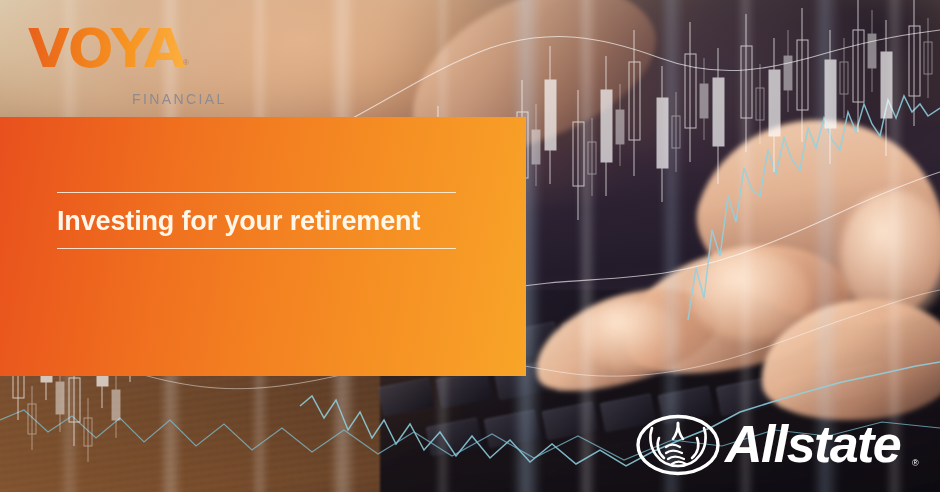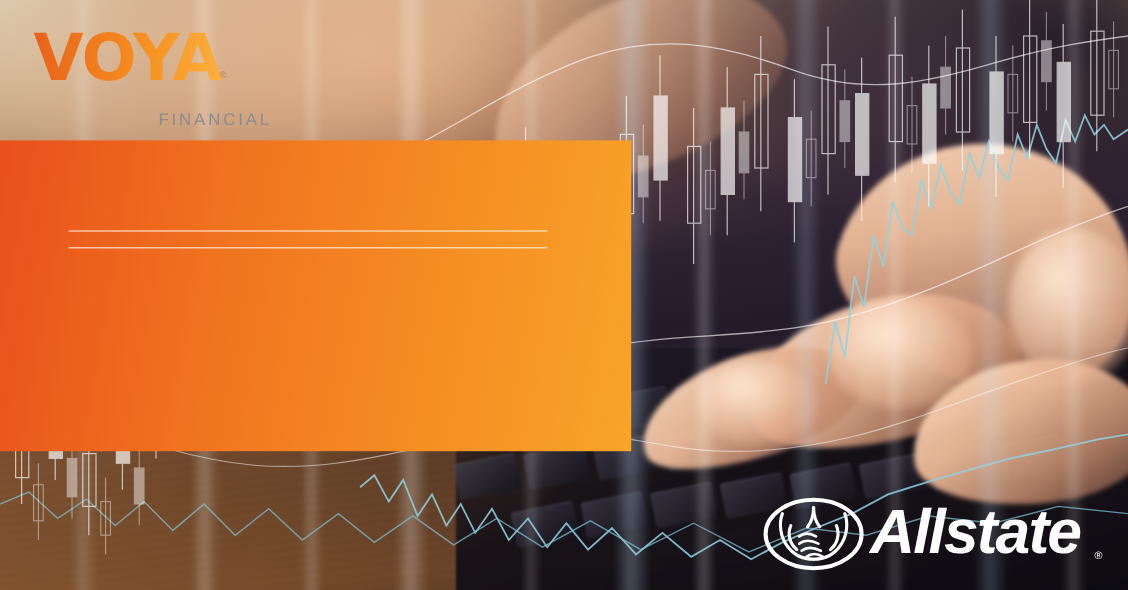--- a/index.html
+++ b/index.html
@@ -431,20 +431,21 @@
 
   <div class="voya-logo">
     <div class="voya-word">VOYA</div>
     <div class="voya-reg">®</div>
     <div class="voya-sub">FINANCIAL</div>
   </div>
 
   <div class="title-panel">
     <div class="panel-inner">
       <div class="rule top"></div>
+      <div class="subhead">Investing for your retirement</div>
       <div class="rule bottom"></div>
     </div>
   </div>
 
   <div class="allstate-logo">
     <svg class="allstate-symbol" viewBox="0 0 86 62" width="86" height="62">
       <ellipse cx="43" cy="31" rx="40" ry="28.5" fill="none" stroke="#ffffff" stroke-width="3.4"></ellipse>
       <g fill="none" stroke="#ffffff" stroke-width="2.6" stroke-linecap="round" stroke-linejoin="round">
         <path d="M43,9 C43,17 41,21 38,25"></path>
         <path d="M43,9 C43,17 45,21 48,25"></path>

